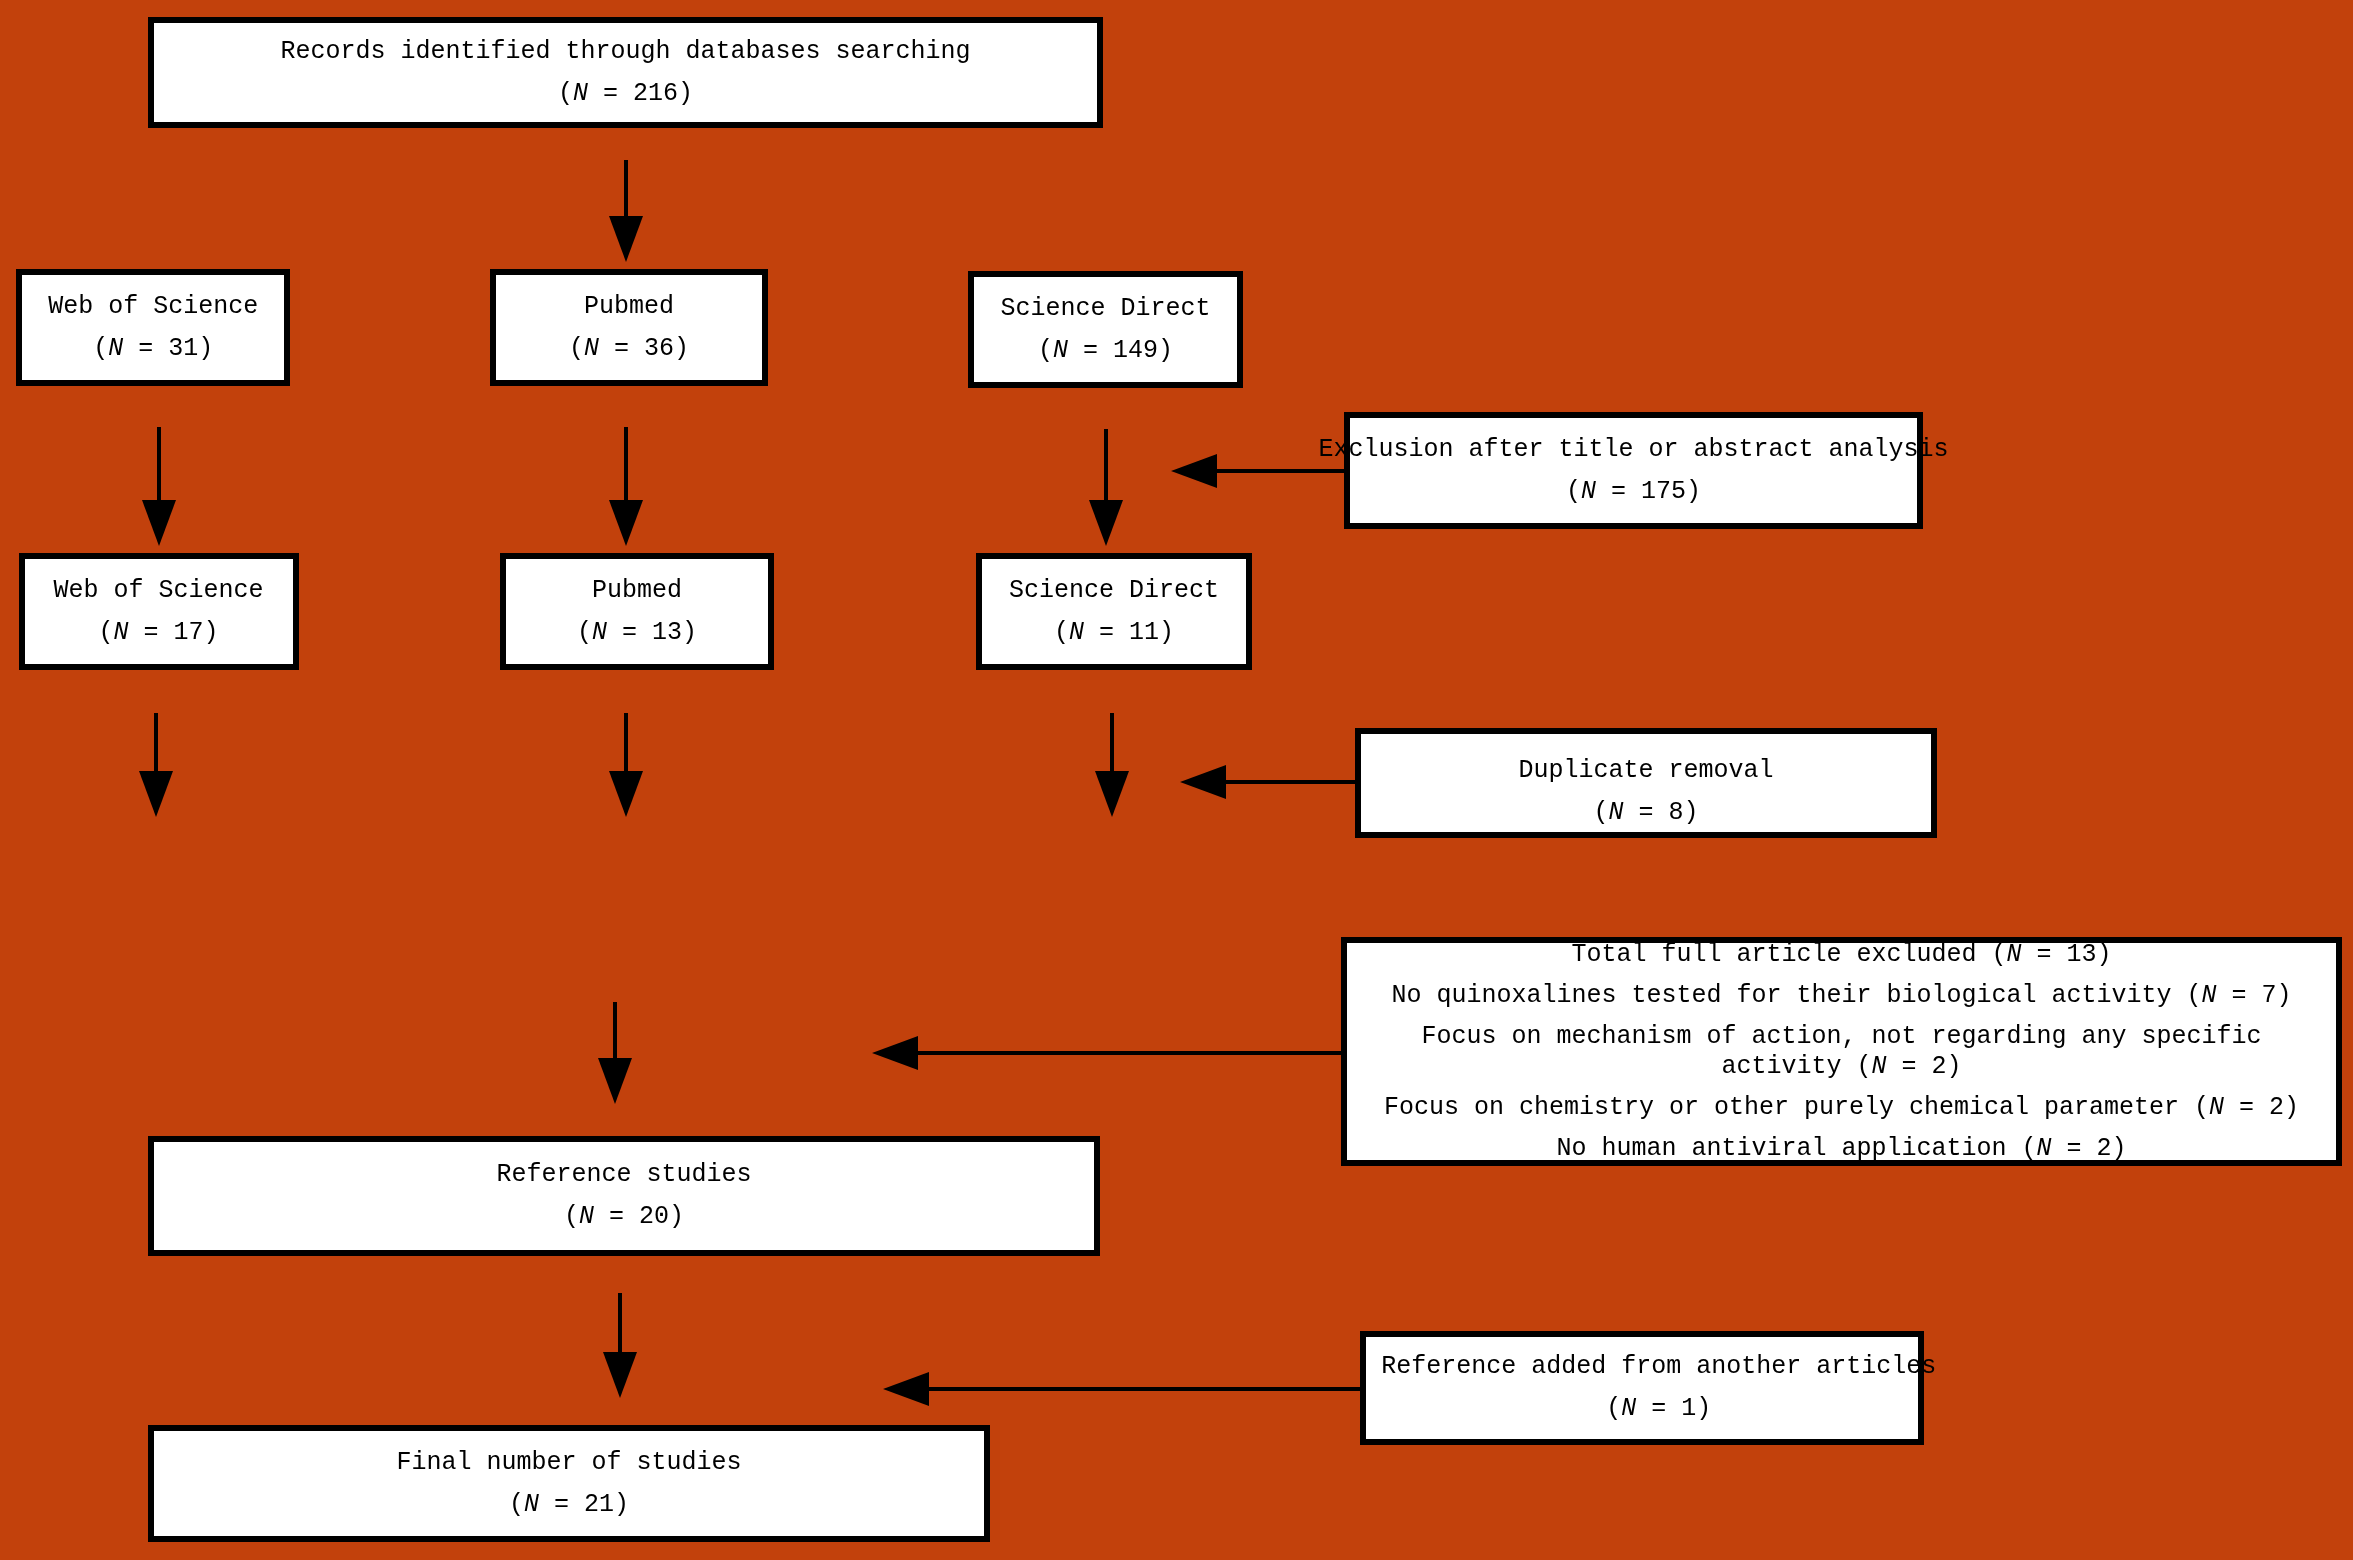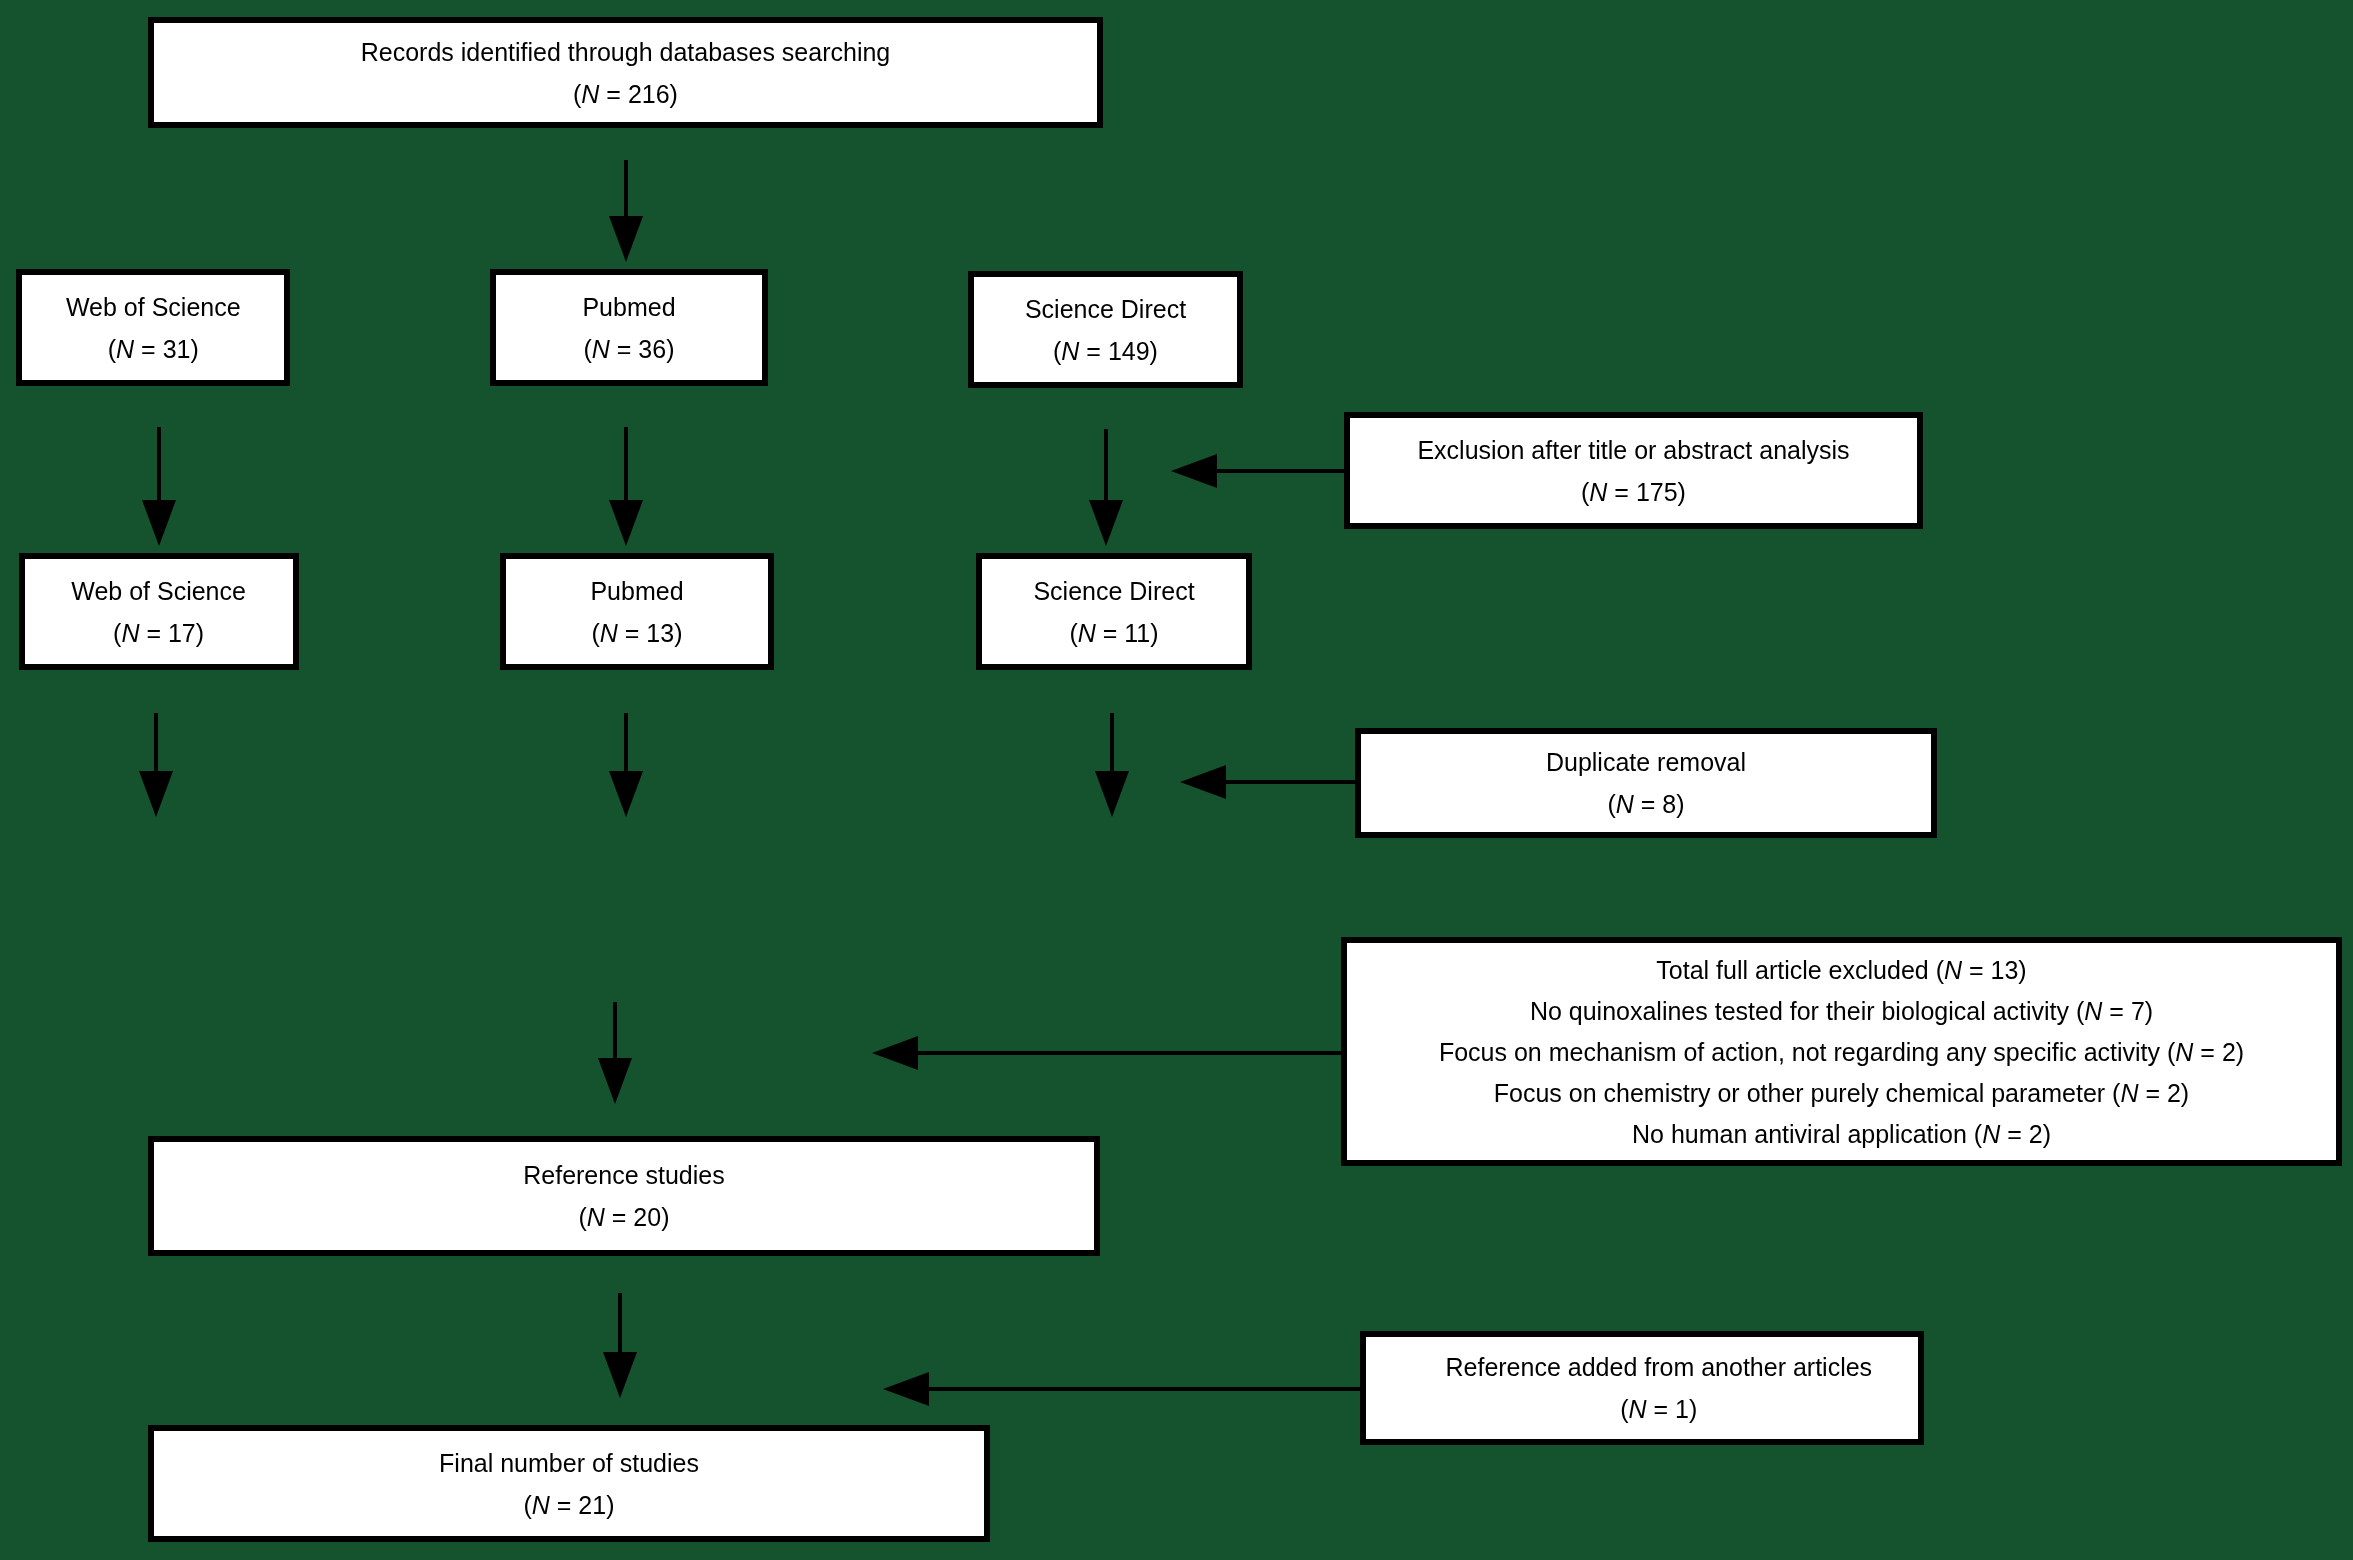--- a/index.html
+++ b/index.html
@@ -4,22 +4,22 @@
 <style>
   html, body {
     margin: 0;
     padding: 0;
     background: #ffffff;
   }
   .canvas {
     position: relative;
     width: 2354px;
     height: 1560px;
-    background: #14532d;
-    font-family: Liberation Sans, sans-serif;
+    background: #c2410c;
+    font-family: Liberation Mono, monospace;
     color: #000000;
   }
   .box {
     position: absolute;
     box-sizing: border-box;
     border: 6.7px solid #000000;
     background: #ffffff;
     display: flex;
     flex-direction: column;
     justify-content: center;
@@ -126,21 +126,21 @@
 
   <div class="box" style="left:976px; top:553px; width:276px; height:117px;">
     <span class="lbl">Science Direct</span>
     <span class="lbl n-line">(<i>N</i> = 11)</span>
   </div>
 
   <div class="varrow" style="left:154px; top:713px; height:58px;"></div>
   <div class="varrow" style="left:624px; top:713px; height:58px;"></div>
   <div class="varrow" style="left:1110px; top:713px; height:58px;"></div>
 
-  <div class="box" style="left:1355px; top:728px; width:582px; height:110px;">
+  <div class="box" style="left:1355px; top:728px; width:582px; height:110px;justify-content:flex-end;">
     <span class="lbl">Duplicate removal</span>
     <span class="lbl n-line">(<i>N</i> = 8)</span>
   </div>
   <div class="harrow" style="left:1226px; top:780px; width:129px;"></div>
 
 
   <div class="varrow" style="left:613px; top:1002px; height:56px;"></div>
 
   <div class="box multiline" style="left:1341px; top:937px; width:1001px; height:229px;">
     <div class="excluded-lines">

